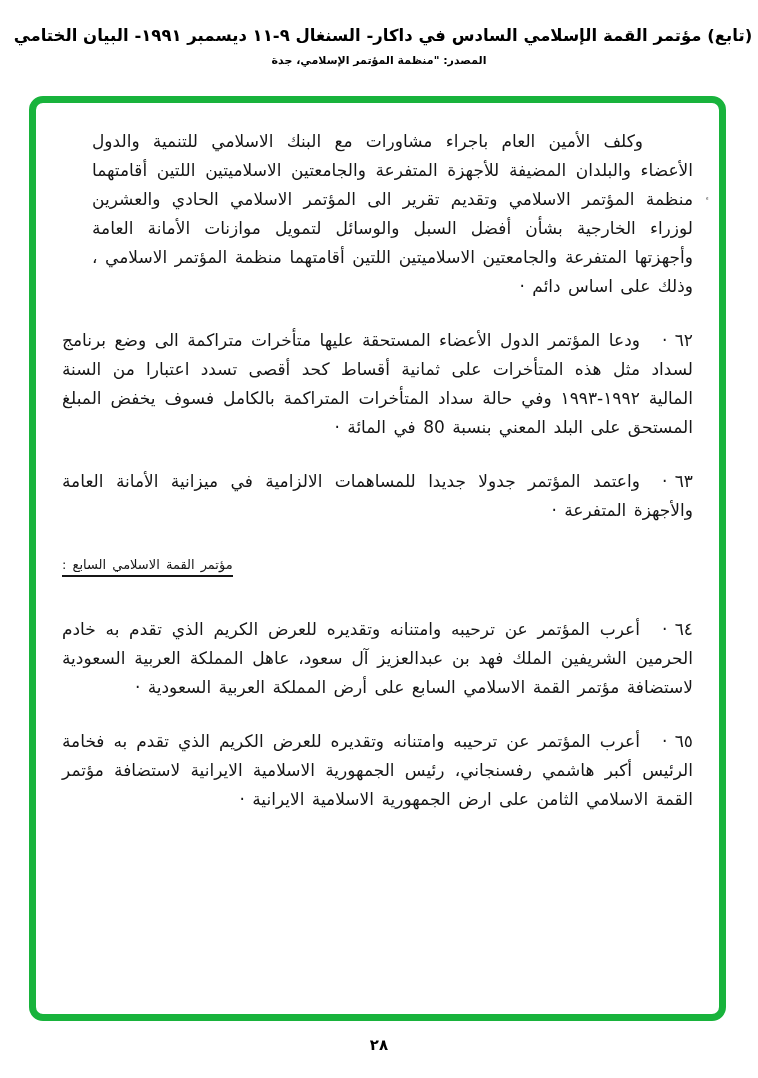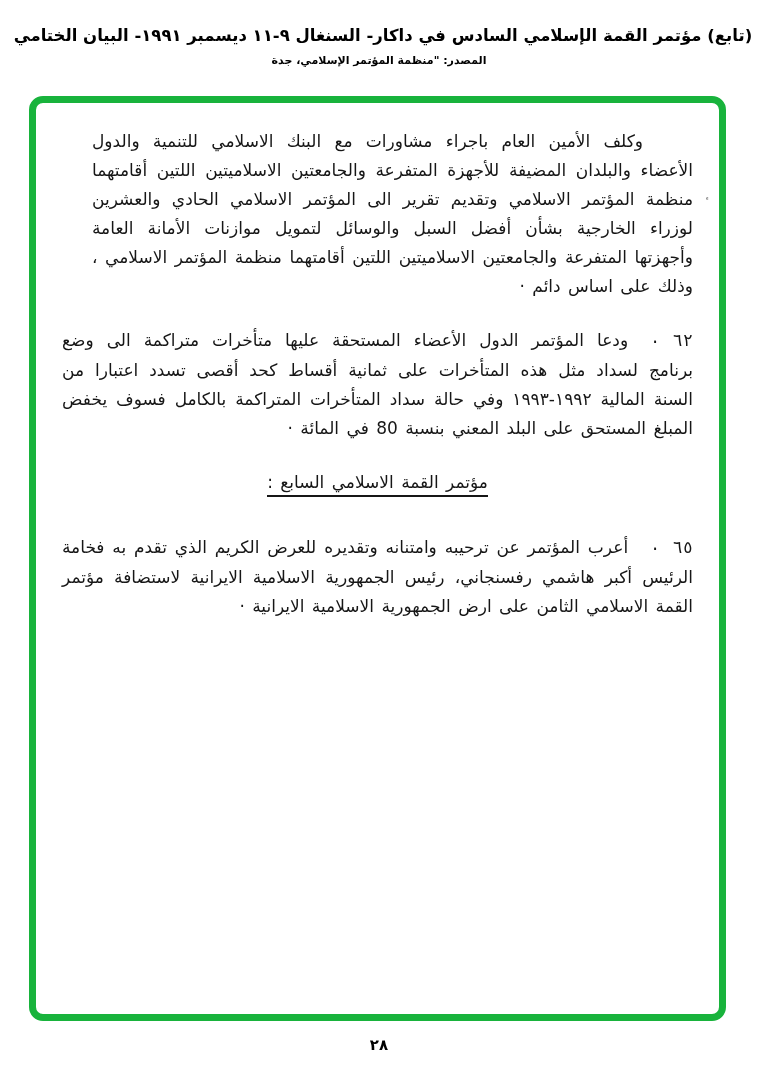--- a/index.html
+++ b/index.html
@@ -68,27 +68,26 @@
     margin: 0 0 25px 0;
   }
   .para.indent-first {
     text-indent: 50px;
     margin-left: 30px;
   }
   .para-num {
     display: inline-block;
     margin-inline-end: 22px;
     letter-spacing: 1px;
-    font-family: Liberation Mono, monospace;
   }
   .section-heading {
     margin: 2px 0 36px 0;
-    text-align: center;
+    text-align: left;
     font-weight: normal;
-    font-size: 17px;
+    font-size: 13px;
   }
   .section-heading .u {
     border-bottom: 2px solid #161616;
     padding-bottom: 3px;
     letter-spacing: 1px;
   }
   .margin-artifact {
     position: absolute;
     top: 86px;
     right: 10px;
@@ -123,25 +122,31 @@
     <span class="margin-artifact">ٴ</span>
 
     <p class="para indent-first">
       <span>وكلف الأمين العام باجراء مشاورات مع البنك الاسلامي للتنمية والدول الأعضاء والبلدان المضيفة للأجهزة المتفرعة والجامعتين الاسلاميتين اللتين أقامتهما منظمة المؤتمر الاسلامي وتقديم تقرير الى المؤتمر الاسلامي الحادي والعشرين لوزراء الخارجية بشأن أفضل السبل والوسائل لتمويل موازنات الأمانة العامة وأجهزتها المتفرعة والجامعتين الاسلاميتين اللتين أقامتهما منظمة المؤتمر الاسلامي ، وذلك على اساس دائم ·</span>
     </p>
 
     <p class="para">
       <span class="para-num">٦٢ ·</span><span>ودعا المؤتمر الدول الأعضاء المستحقة عليها متأخرات متراكمة الى وضع برنامج لسداد مثل هذه المتأخرات على ثمانية أقساط كحد أقصى تسدد اعتبارا من السنة المالية ١٩٩٢-١٩٩٣ وفي حالة سداد المتأخرات المتراكمة بالكامل فسوف يخفض المبلغ المستحق على البلد المعني بنسبة 80 في المائة ·</span>
     </p>
 
+    <p class="para">
+      <span class="para-num">٦٣ ·</span><span>واعتمد المؤتمر جدولا جديدا للمساهمات الالزامية في ميزانية الأمانة العامة والأجهزة المتفرعة ·</span>
+    </p>
 
     <h2 class="section-heading">
       <span class="u">مؤتمر القمة الاسلامي السابع :</span>
     </h2>
 
+    <p class="para">
+      <span class="para-num">٦٤ ·</span><span>أعرب المؤتمر عن ترحيبه وامتنانه وتقديره للعرض الكريم الذي تقدم به خادم الحرمين الشريفين الملك فهد بن عبدالعزيز آل سعود، عاهل المملكة العربية السعودية لاستضافة مؤتمر القمة الاسلامي السابع على أرض المملكة العربية السعودية ·</span>
+    </p>
 
 
     <p class="para">
       <span class="para-num">٦٥ ·</span><span>أعرب المؤتمر عن ترحيبه وامتنانه وتقديره للعرض الكريم الذي تقدم به فخامة الرئيس أكبر هاشمي رفسنجاني، رئيس الجمهورية الاسلامية الايرانية لاستضافة مؤتمر القمة الاسلامي الثامن على ارض الجمهورية الاسلامية الايرانية ·</span>
     </p>
 
   </div>
 </div>
 
 <div class="page-number">٢٨</div>

